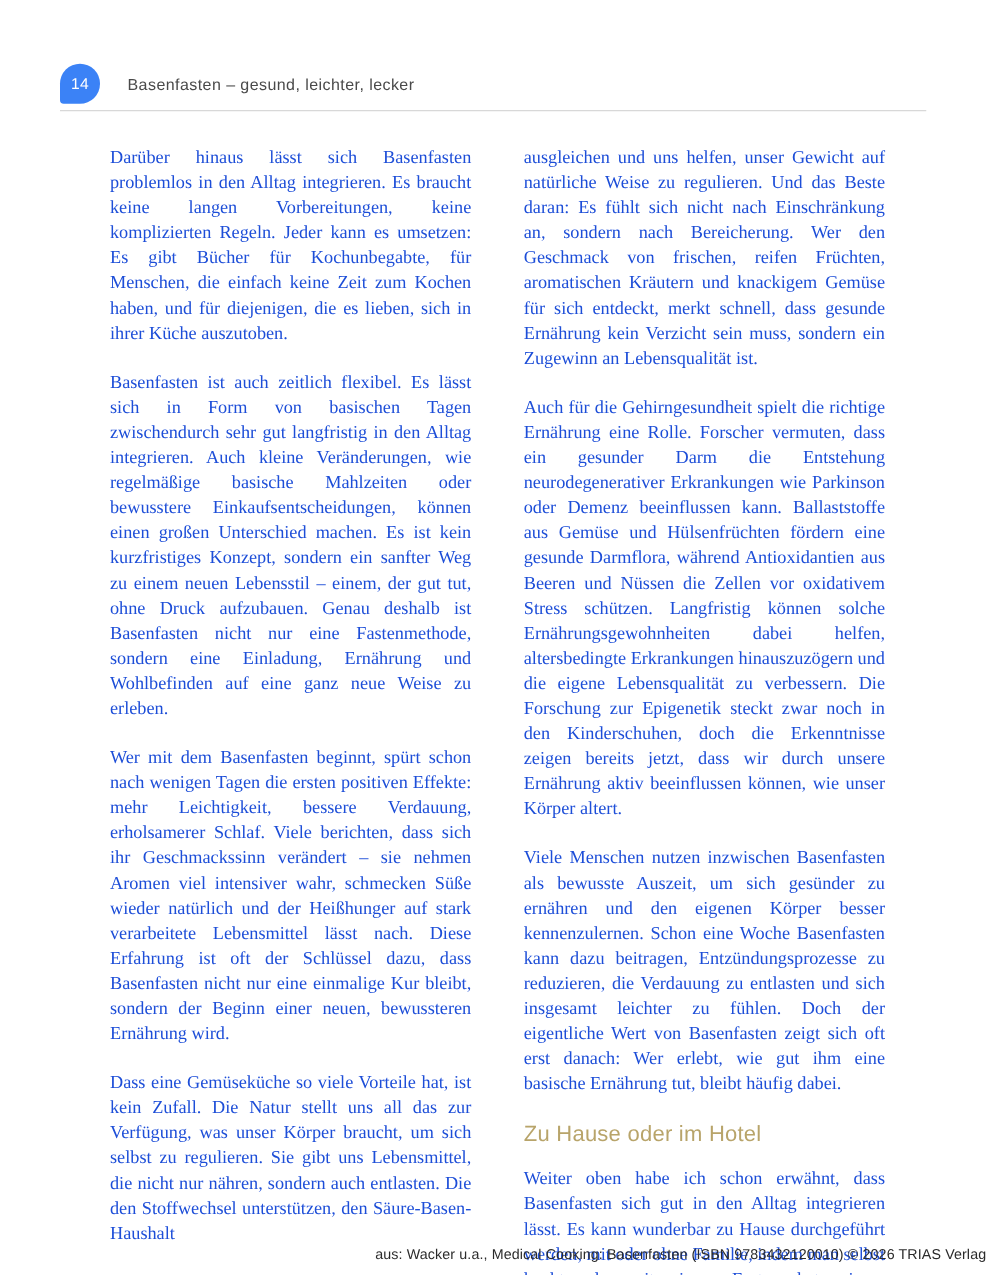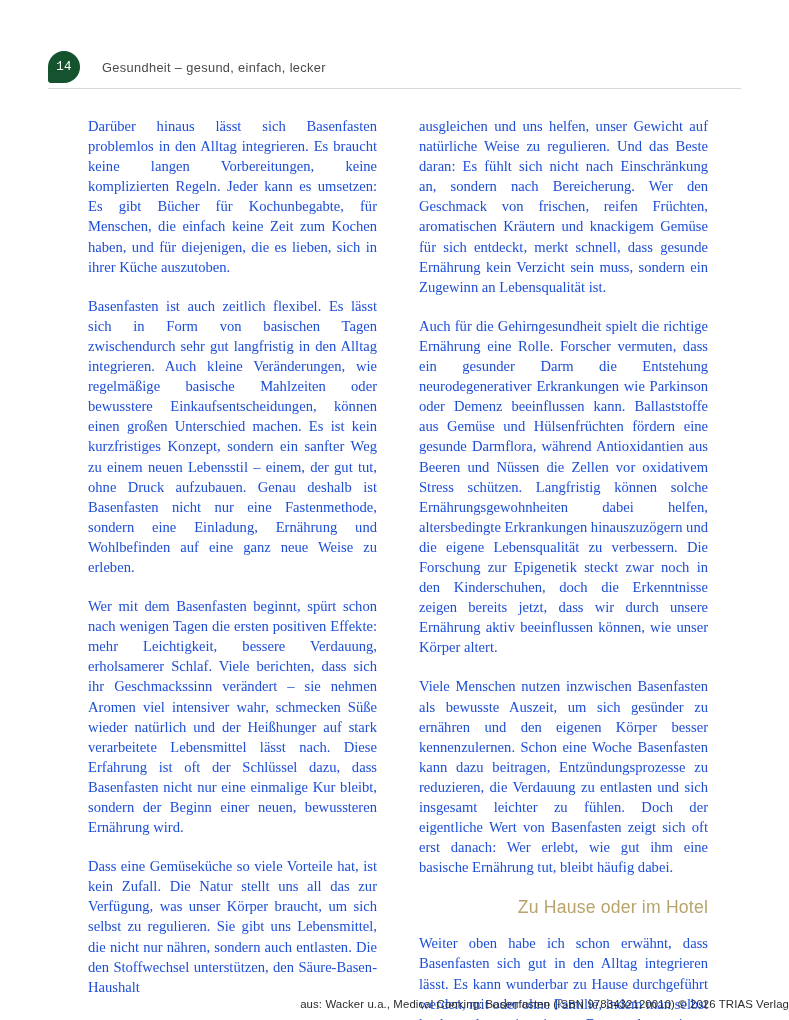--- a/index.html
+++ b/index.html
@@ -26,27 +26,27 @@
     width: 693px;
     height: 34px;
     display: flex;
     align-items: center;
   }
 
   .folio-badge {
     width: 32px;
     height: 32px;
     flex: 0 0 32px;
-    background: #14532d;
+    background: #3b82f6;
     border-radius: 16px 16px 16px 3px;
     display: flex;
     align-items: center;
     justify-content: center;
     color: #ffffff;
-    font-family: Liberation Mono, monospace;
+    font-family: Liberation Sans, sans-serif;
     font-size: 12.5px;
     letter-spacing: 0.3px;
   }
 
   .running-title {
     margin-left: 22px;
     font-family: "Liberation Sans", sans-serif;
     font-size: 12.8px;
     color: #4a4a4a;
     letter-spacing: 0.35px;
@@ -96,21 +96,20 @@
     font-family: "Liberation Sans", sans-serif;
     font-size: 17.6px;
     line-height: 23px;
     font-weight: 400;
     color: #b8a46a;
     letter-spacing: 0.2px;
   }
 
   h2.section-heading.tight-top {
     margin-top: 13px;
-    text-align: right;
   }
 
   
   .footer-credit {
     position: absolute;
     left: 0;
     right: 0;
     top: 998px;
     text-align: right;
     font-family: "Liberation Sans", sans-serif;
@@ -121,21 +120,21 @@
 </style>
 </head>
 <body>
 
 <div class="page">
 
   <div class="running-head">
     <div class="folio-badge">
       <span>14</span>
     </div>
-    <div class="running-title">Gesundheit – gesund, einfach, lecker</div>
+    <div class="running-title">Basenfasten – gesund, leichter, lecker</div>
   </div>
 
   <div class="head-rule"></div>
 
   <div class="columns">
 
     <div class="col">
       <p>Darüber hinaus lässt sich Basenfasten problemlos in den Alltag integrieren. Es braucht keine langen Vorbereitungen, keine komplizierten Regeln. Jeder kann es umsetzen: Es gibt Bücher für Kochunbegabte, für Menschen, die einfach keine Zeit zum Kochen haben, und für diejenigen, die es lieben, sich in ihrer Küche auszutoben.</p>
       <p>Basenfasten ist auch zeitlich flexibel. Es lässt sich in Form von basischen Tagen zwischendurch sehr gut langfristig in den Alltag integrieren. Auch kleine Veränderungen, wie regelmäßige basische Mahlzeiten oder bewusstere Einkaufsentscheidungen, können einen großen Unterschied machen. Es ist kein kurzfristiges Konzept, sondern ein sanfter Weg zu einem neuen Lebensstil – einem, der gut tut, ohne Druck aufzubauen. Genau deshalb ist Basenfasten nicht nur eine Fastenmethode, sondern eine Einladung, Ernährung und Wohlbefinden auf eine ganz neue Weise zu erleben.</p>
       <p>Wer mit dem Basenfasten beginnt, spürt schon nach wenigen Tagen die ersten positiven Effekte: mehr Leichtigkeit, bessere Verdauung, erholsamerer Schlaf. Viele berichten, dass sich ihr Geschmackssinn verändert – sie nehmen Aromen viel intensiver wahr, schmecken Süße wieder natürlich und der Heißhunger auf stark verarbeitete Lebensmittel lässt nach. Diese Erfahrung ist oft der Schlüssel dazu, dass Basenfasten nicht nur eine einmalige Kur bleibt, sondern der Beginn einer neuen, bewussteren Ernährung wird.</p>

